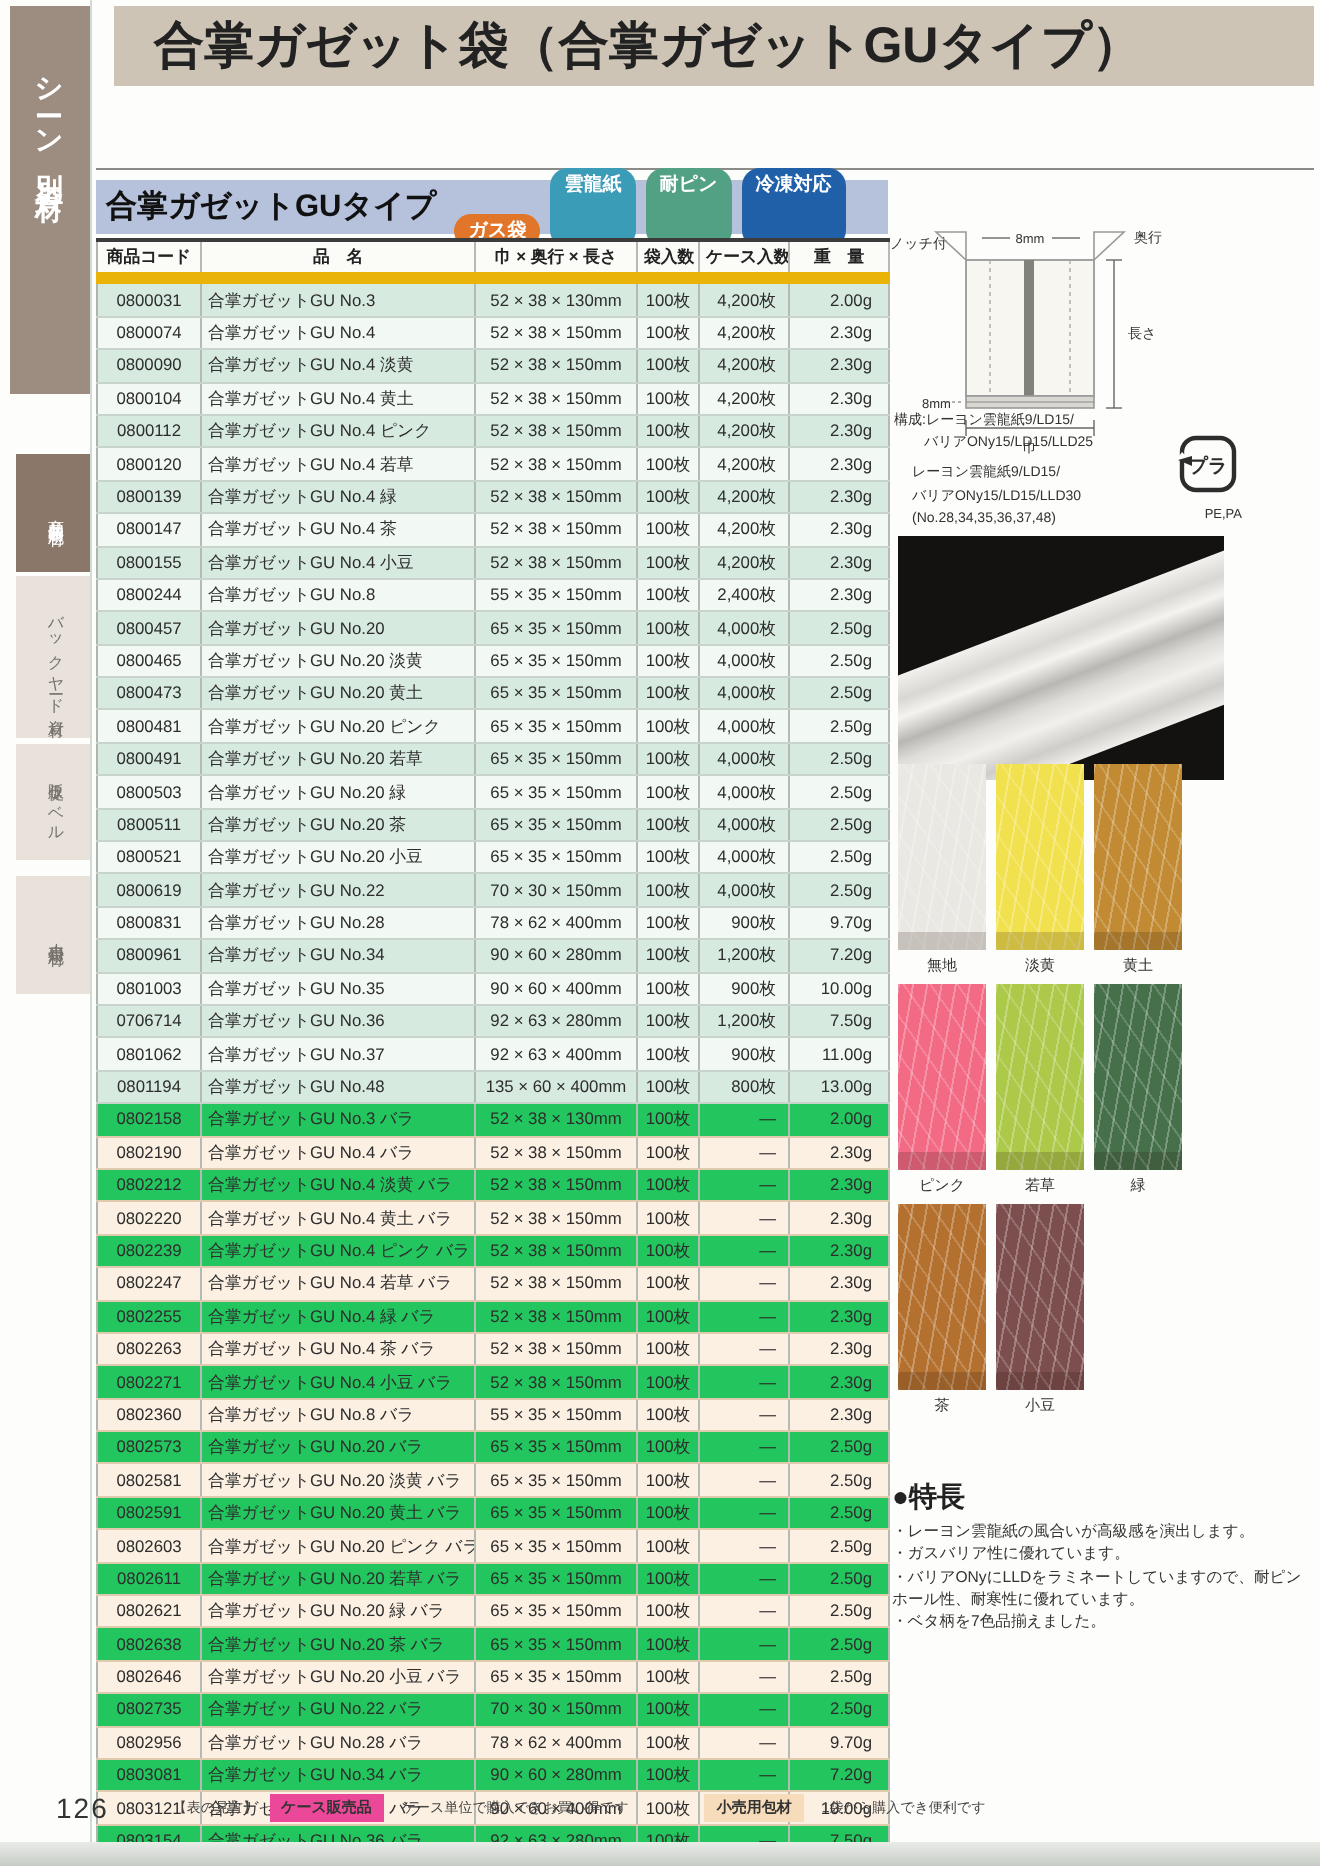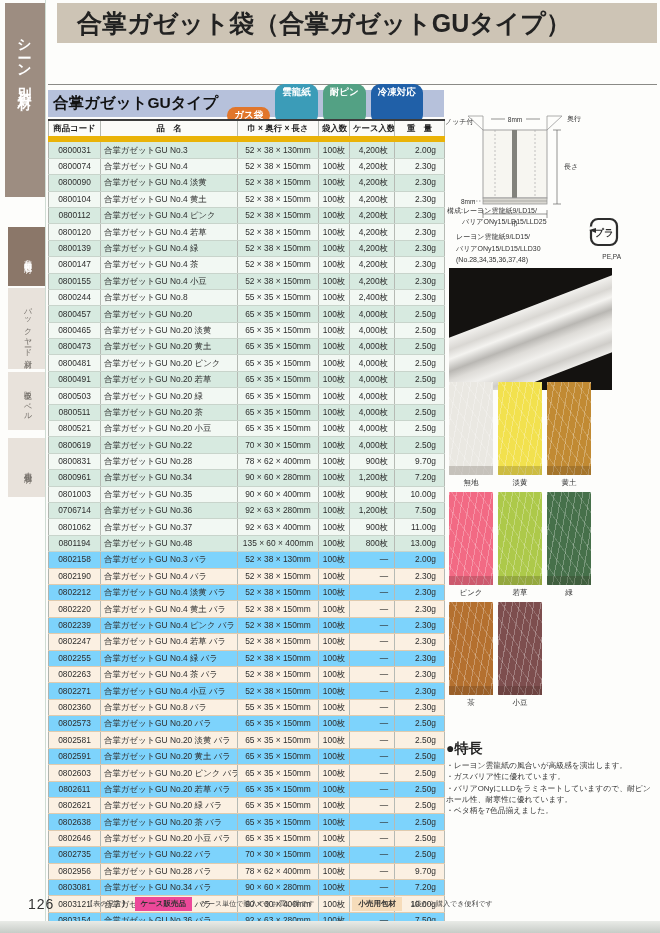--- a/index.html
+++ b/index.html
@@ -34,21 +34,21 @@
         border-right:1px solid #b6bab4;border-bottom:1px solid #c8d4cb;font-weight:normal;}
   .products th{background:#fbfbf8;border-bottom:6px solid #eab308;font-weight:bold;text-align:center;color:#222;}
   .products td.c0{text-align:center;}
   .products td.c1{text-align:left;}
   .products td.c2{text-align:center;}
   .products td.c3{text-align:center;}
   .products td.c4{text-align:right;padding-right:6px;}
   .products td.c5{text-align:right;padding-right:8px;}
   tr.case{background:#d7eae0;}
   tr.case.alt{background:#f2f8f3;}
-  tr.bara{background:#7dd3fc;}
+  tr.bara{background:#22c55e;}
   tr.bara.alt{background:#fbf0e2;}
   tr.bara td{border-bottom-color:#e0cbae;}
   tr.bara-first td{border-top:1.5px solid #4f4f4f;}
   
   .diagram{position:absolute;left:443px;top:108px;}
   .composition{position:absolute;left:447px;top:205px;width:150px;font-size:7px;line-height:1.6;color:#333;}
   .composition .l2{margin-left:15px;}
   .composition .l3{margin-left:9px;margin-top:4px;}
   .composition .l4{margin-left:9px;}
   .composition .l5{margin-left:9px;}

